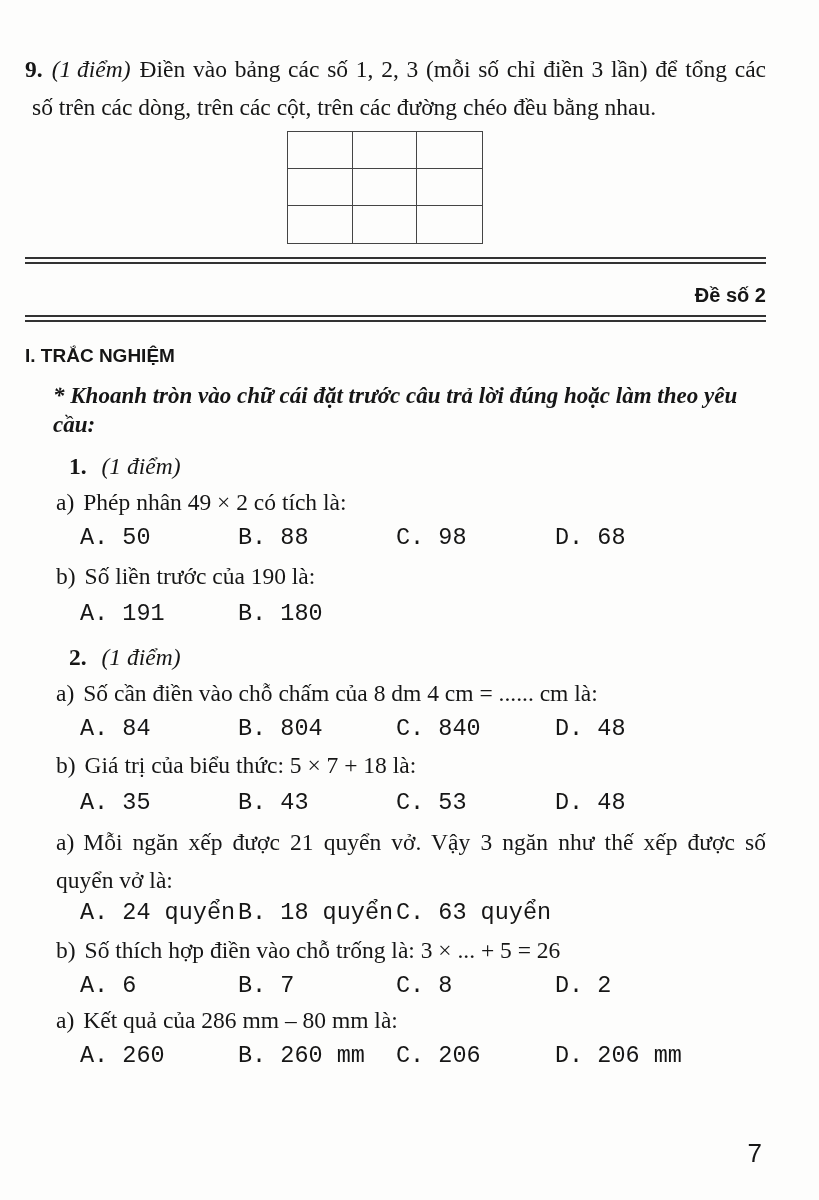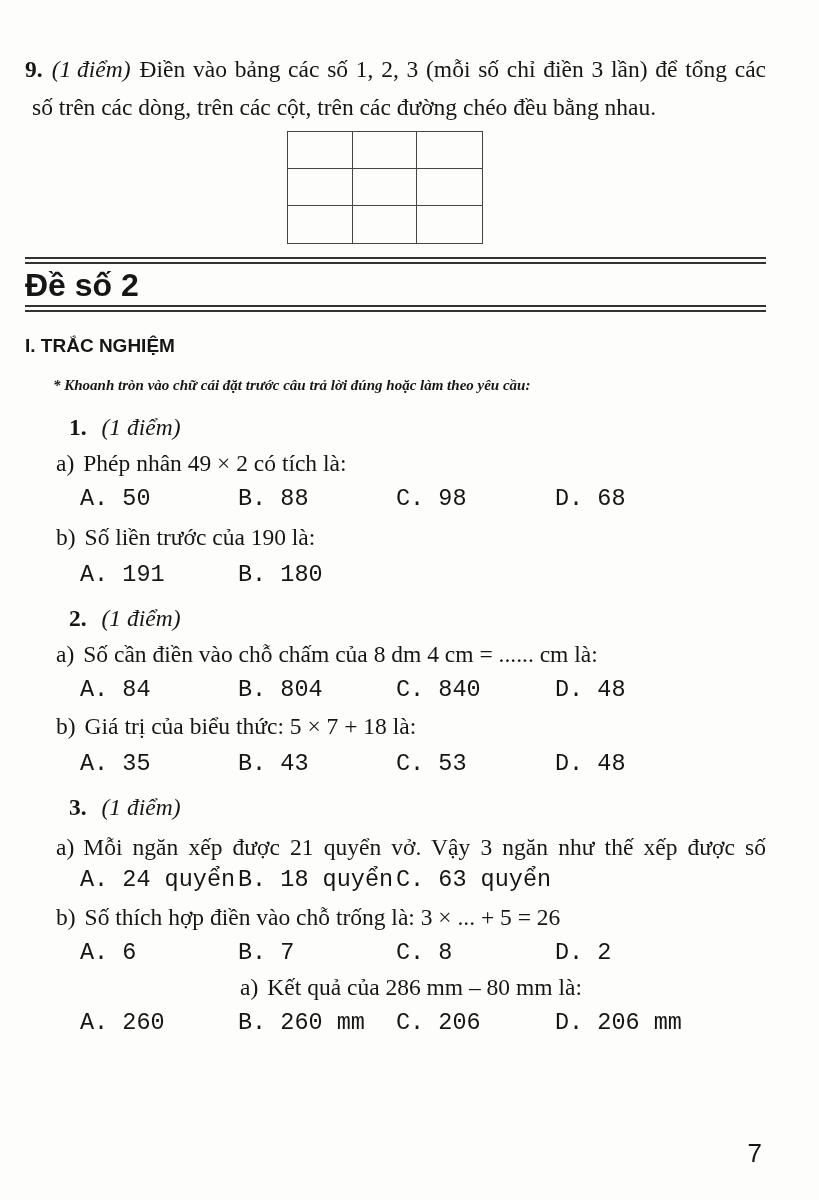--- a/index.html
+++ b/index.html
@@ -41,58 +41,58 @@
   .grid-cell:nth-child(n+7) { border-bottom: none; }
 
   
   .rule {
     margin-top: 13px;
     height: 3px;
     border-top: 2px solid #323232;
     border-bottom: 2px solid #323232;
   }
   .de-header {
-    text-align: left;
+    text-align: right;
     font-family: "Liberation Sans", sans-serif;
     font-weight: bold;
-    font-size: 32px;
+    font-size: 20px;
     line-height: 34px;
-    padding: 4px 0 3px 0;
+    padding: 14px 0 3px 0;
   }
 
   
   .section-title {
     margin-top: 20px;
     font-family: "Liberation Sans", sans-serif;
     font-weight: bold;
     font-size: 19px;
     line-height: 28px;
   }
   .instruction {
     margin-top: 11px;
     padding-left: 28px;
     font-weight: bold;
     font-style: italic;
-    font-size: 15px;
+    font-size: 23px;
     line-height: 29px;
   }
 
   
   .q-head { line-height: 30px; margin-left: 44px; }
   .q1 .q-head { margin-top: 12px; }
   .q2 .q-head { margin-top: 14px; }
   .q3 .q-head { margin-top: 14px; }
   .q4 .q-head { margin-top: 12px; }
 
   .part { padding-left: 31px; line-height: 30px; margin-top: 6px; }
   .part .part-label { margin-right: 9px; }
   .part.mt9 { margin-top: 9px; }
   .part.mt7 { margin-top: 7px; }
   .part.mt8 { margin-top: 8px; }
-  .part.mt5 { margin-top: 5px; text-align: center; }
+  .part.mt5 { margin-top: 5px; }
 
   .part.wrap2 { display: block; }
   .wrap-line1 { display: flex; line-height: 38px; }
   .wrap-line1 .part-text { flex: 1; text-align: justify; text-align-last: justify; }
   .wrap-line2 { line-height: 38px; margin-left: 31px; }
 
   .opts {
     display: grid;
     grid-template-columns: 158px 158px 159px auto;
     padding-left: 55px;
@@ -187,30 +187,27 @@
       </div>
       <div class="opts mt9">
         <span>A. 35</span>
         <span>B. 43</span>
         <span>C. 53</span>
         <span>D. 48</span>
       </div>
     </div>
 
     <div class="q3">
-      <div class="q-head">
-        <span class="qnum">3.</span>
-        <span class="pts">(1 điểm)</span>
-      </div>
       <div class="part wrap2">
         <div class="wrap-line1">
           <span class="part-label">a)</span>
             <span class="part-text">Mỗi ngăn xếp được 21 quyển vở. Vậy 3 ngăn như thế xếp được số</span>
         </div>
       </div>
+      <div class="wrap-line2">quyển vở là:</div>
       <div class="opts mt0">
         <span>A. 24 quyển</span>
         <span>B. 18 quyển</span>
         <span>C. 63 quyển</span>
       </div>
       <div class="part mt8">
         <span class="part-label">b)</span><span>Số thích hợp điền vào chỗ trống là: 3 × ... + 5 = 26</span>
       </div>
       <div class="opts">
         <span>A. 6</span>

